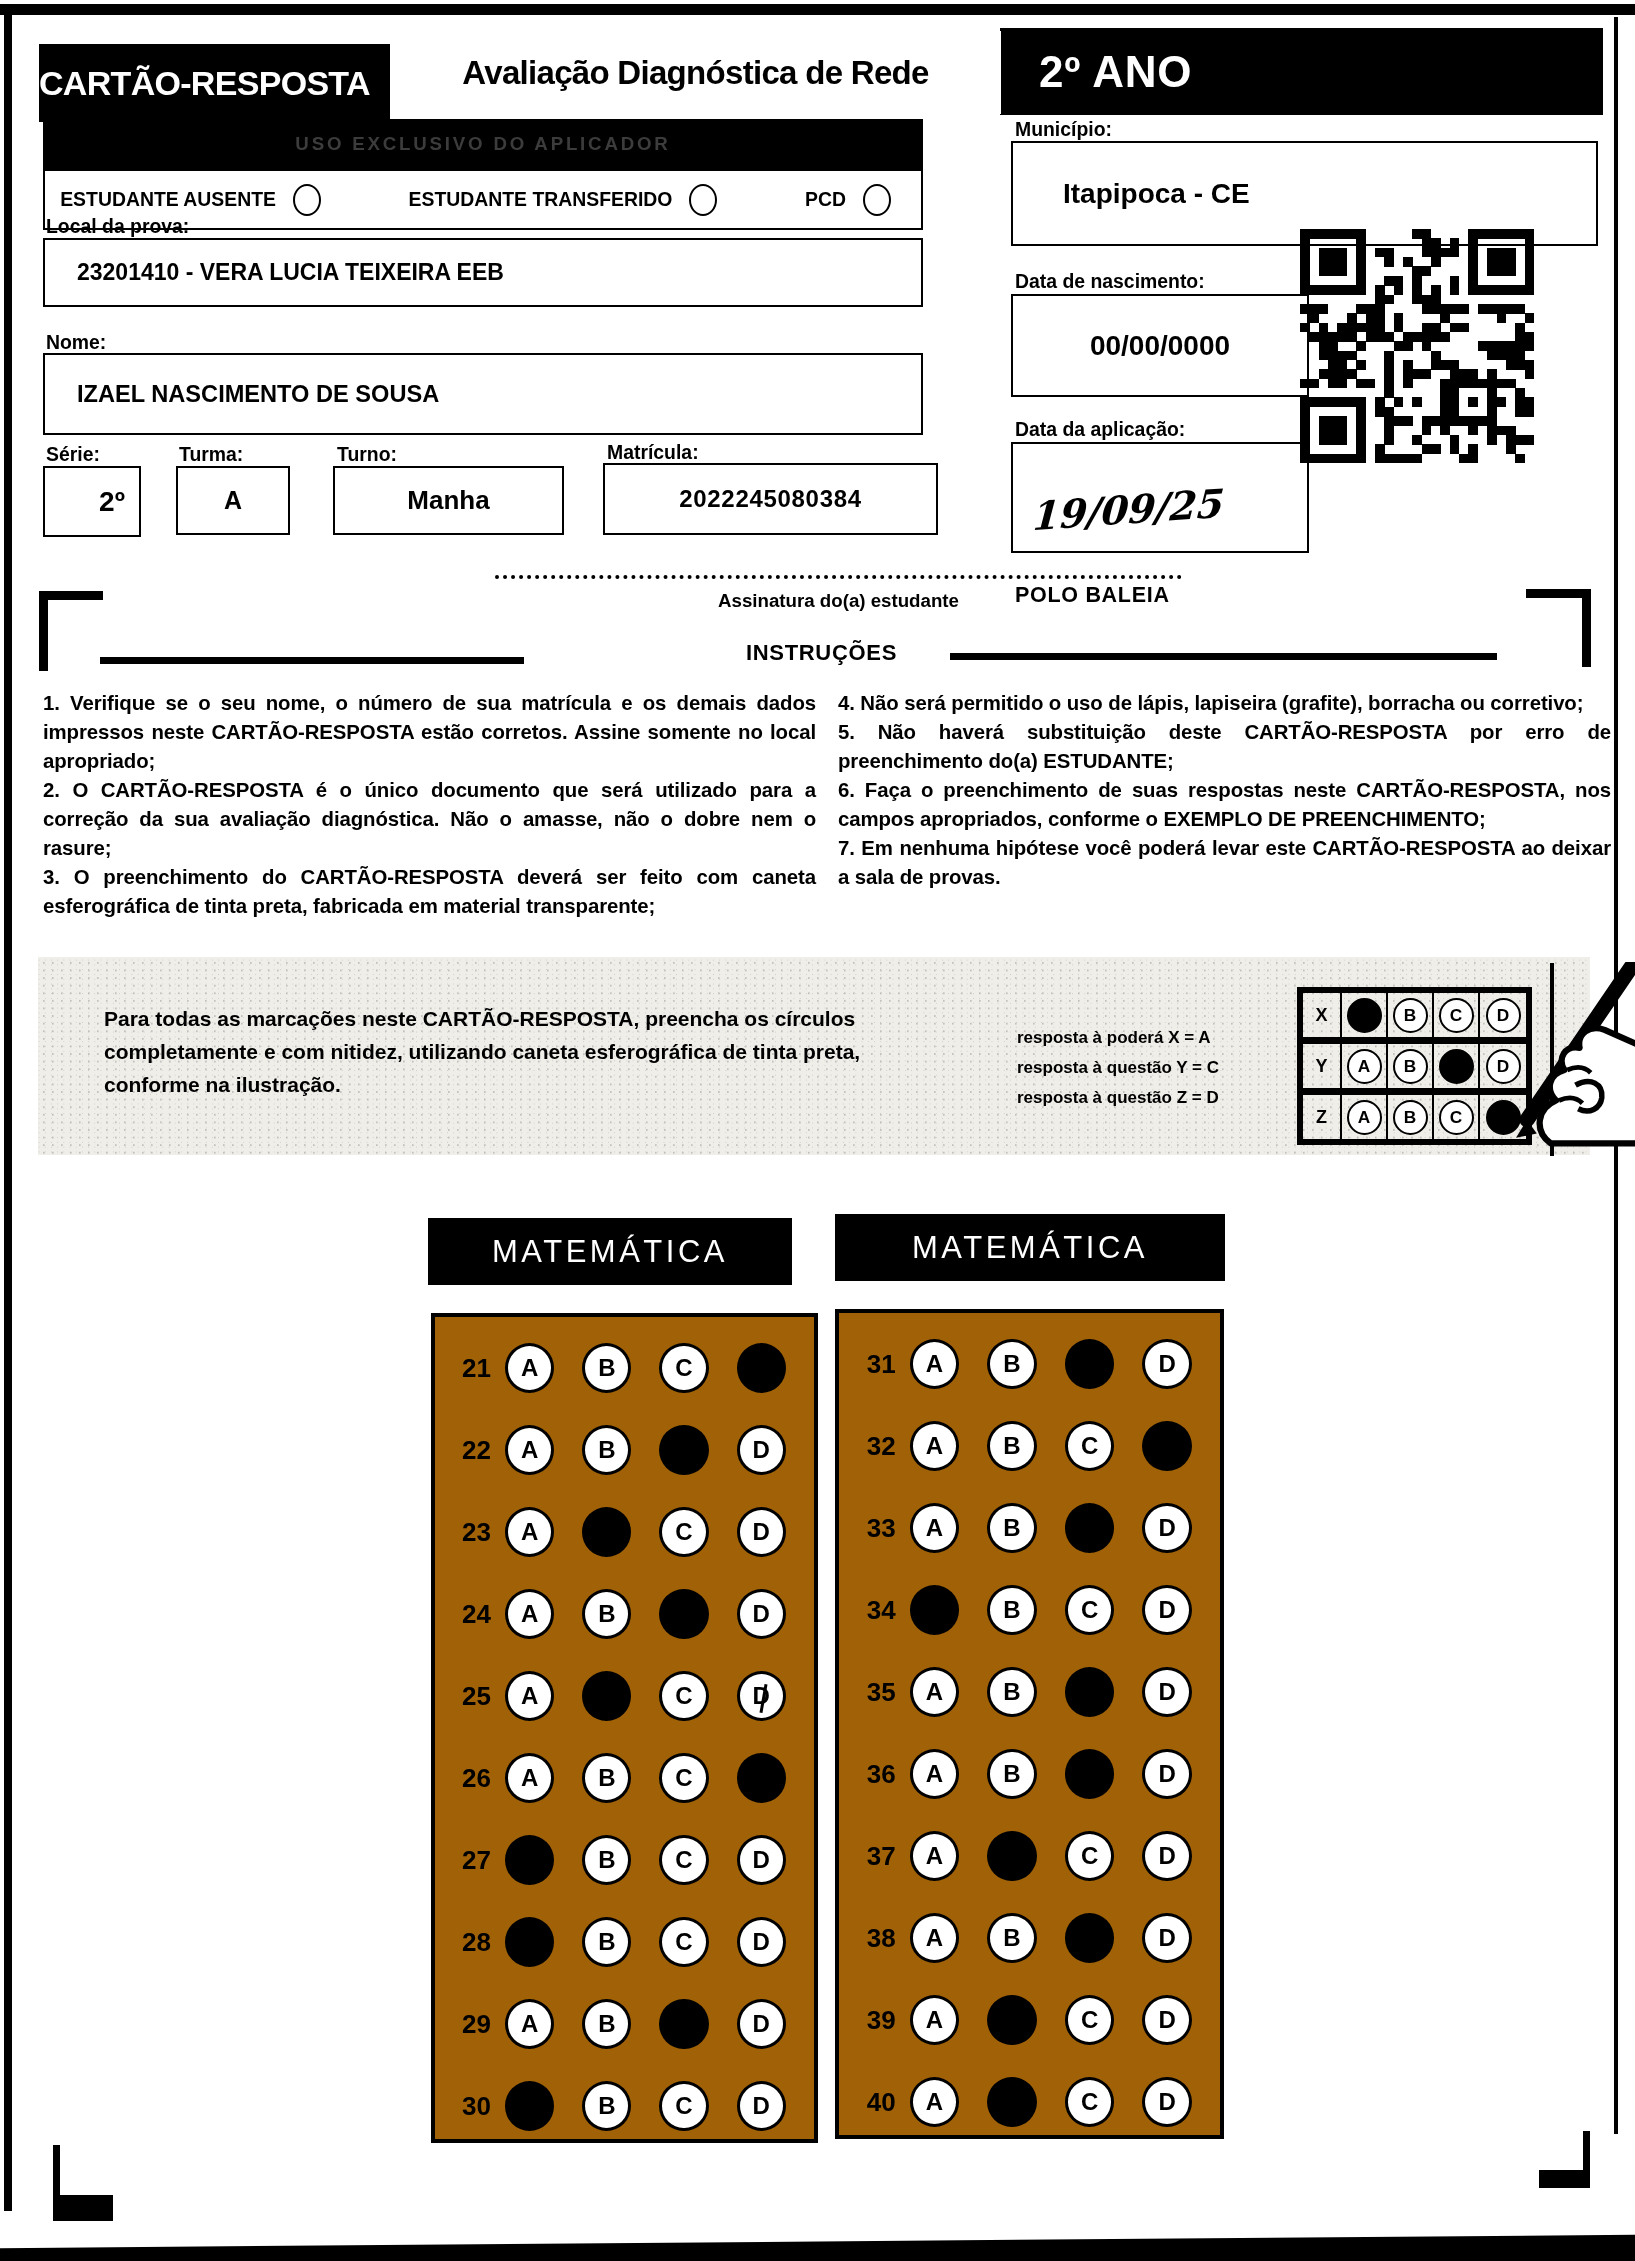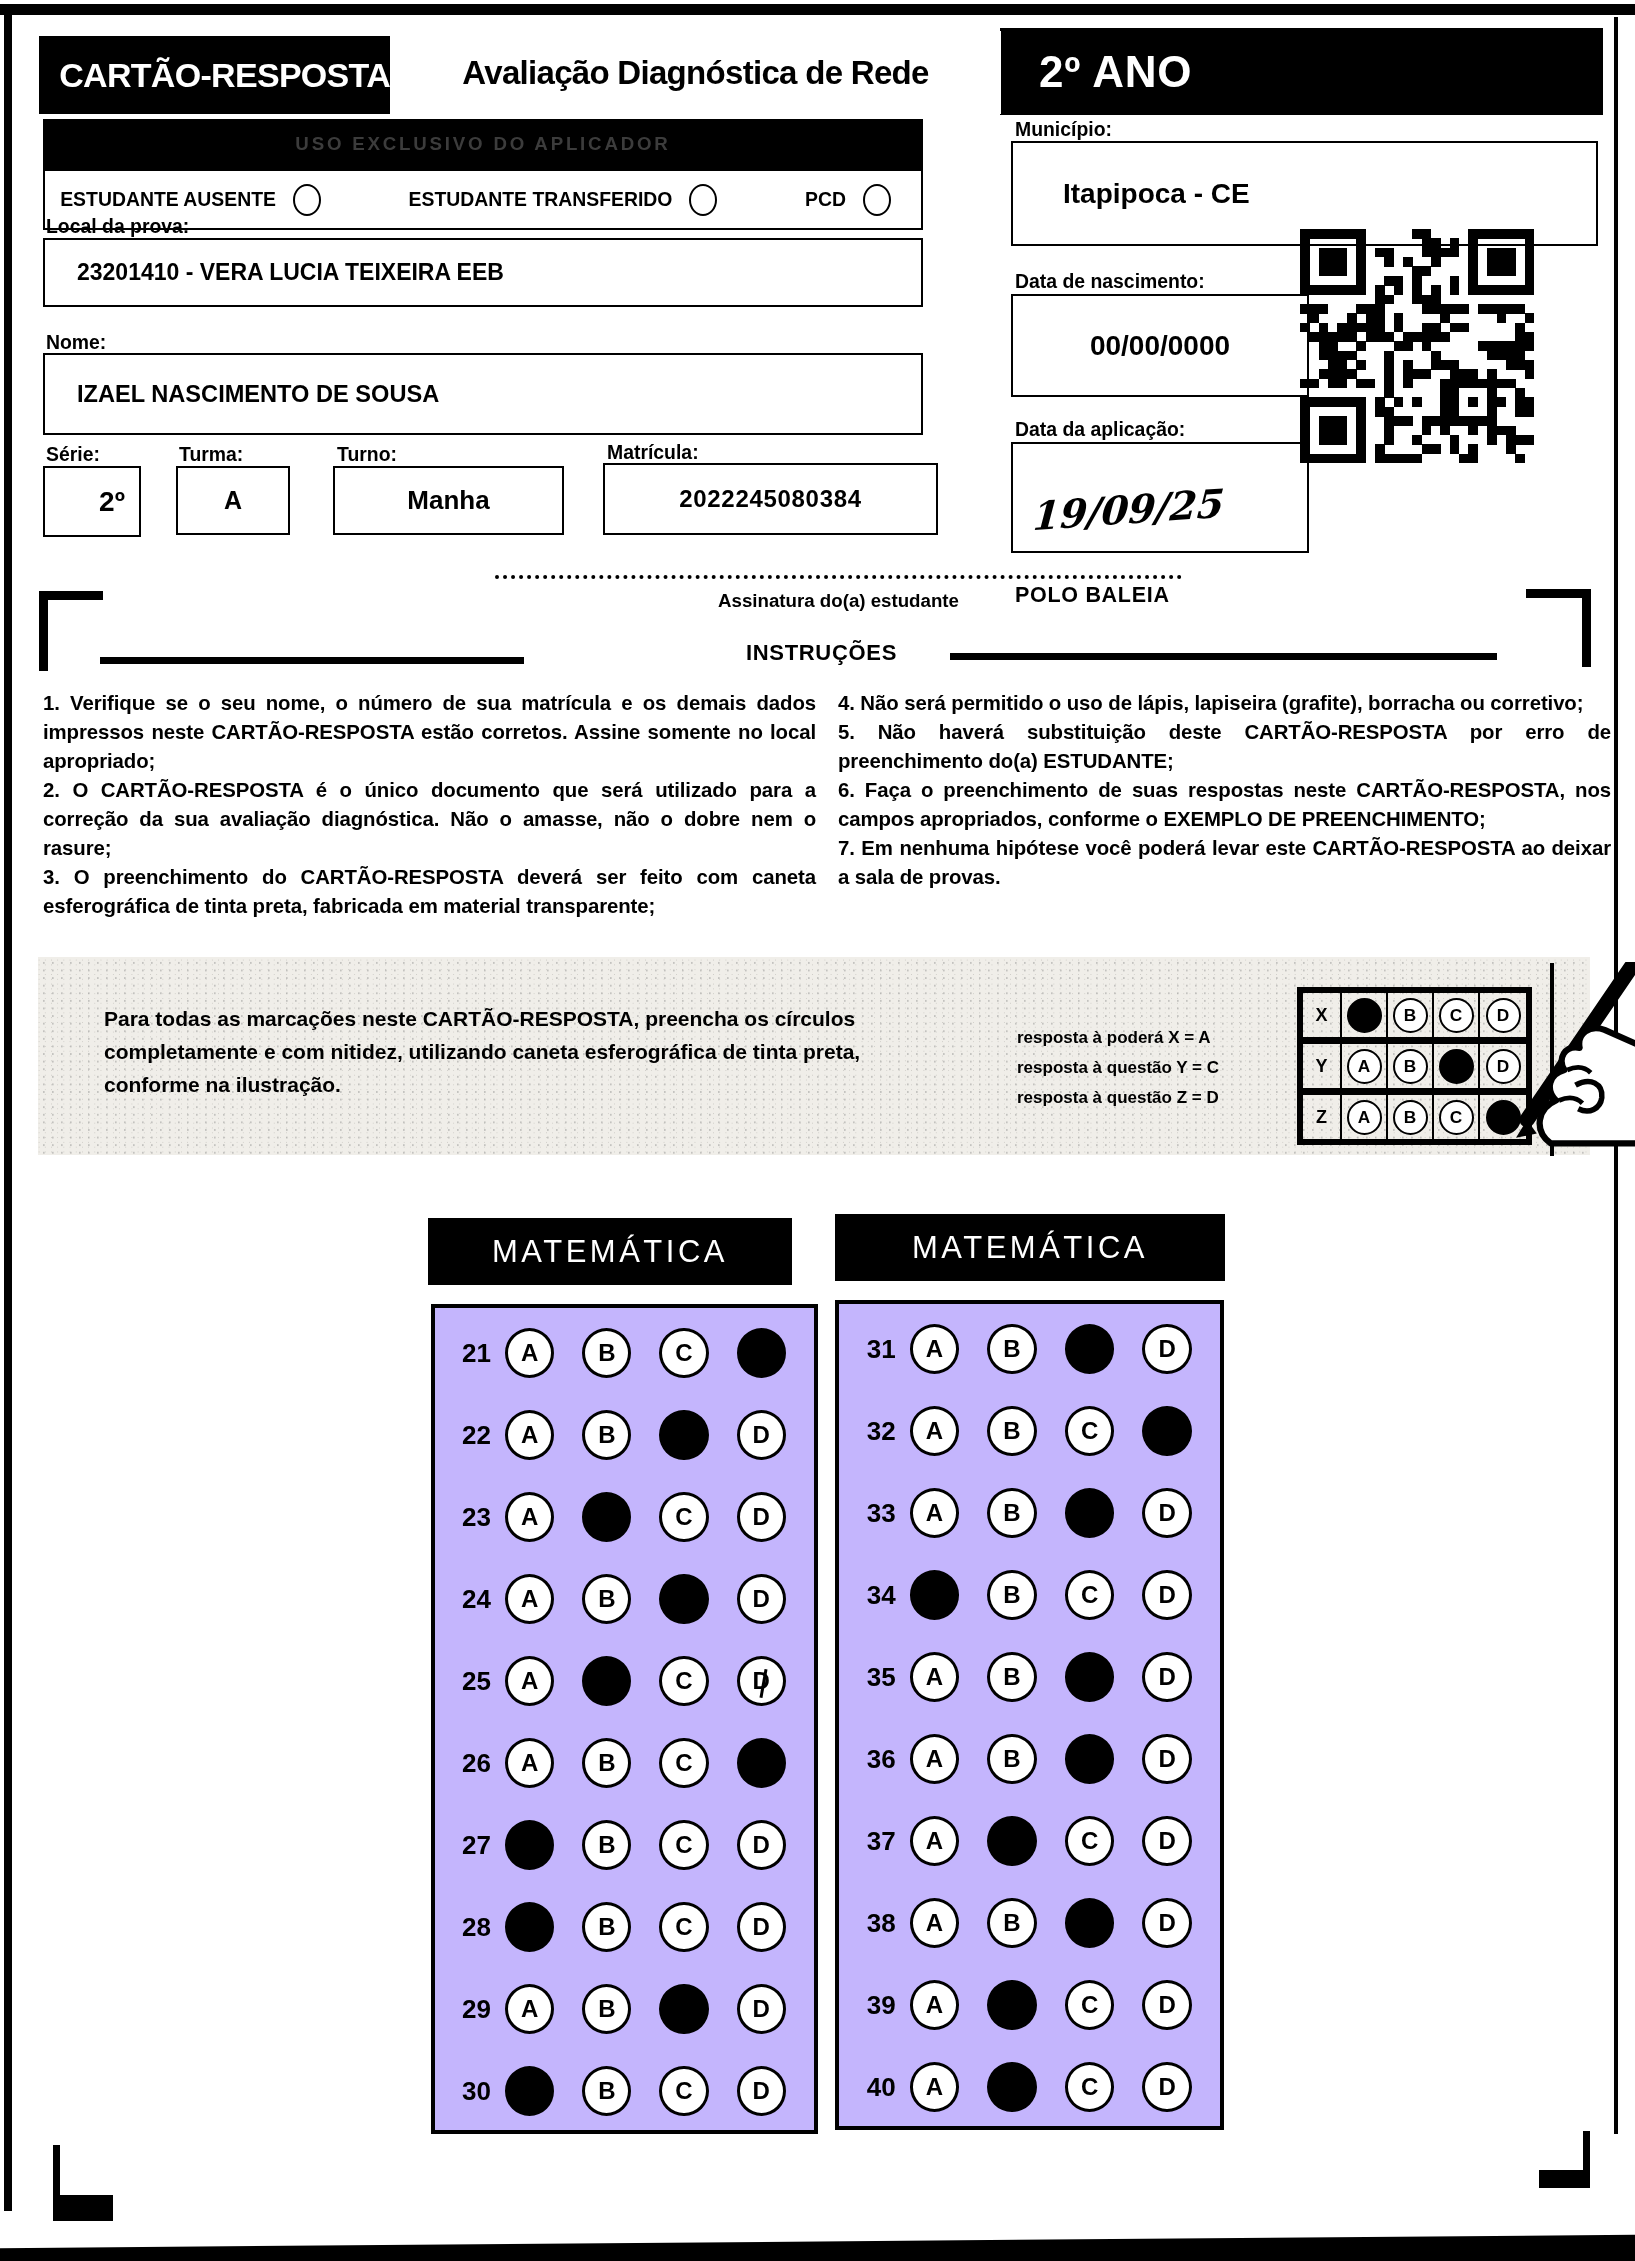--- a/index.html
+++ b/index.html
@@ -13,21 +13,21 @@
   .blk { background: #000; }
 
   
   .border-top    { left:0; top:4.2px; width:1636px; height:10.4px; }
   .border-left   { left:4.2px; top:4.2px; width:8.3px; height:2207px; }
   .border-right  { left:1614px; top:16.6px; width:3.5px; height:2117px; }
   .border-bottom { left:0; top:2229px; width:1636px; height:32px; background:#000;
                    clip-path: polygon(0 60%, 100% 18%, 100% 100%, 0 100%); }
 
   
-  .hdr-left  { left:39px;  top:36px; width:351px; height:78px; display:flex; align-items:center; justify-content:flex-end; }
+  .hdr-left  { left:39px;  top:44px; width:351px; height:78px; display:flex; align-items:center; justify-content:flex-start; }
   .hdr-left span  { color:#fff; font-size:34px; font-weight:700; letter-spacing:-0.7px; }
   .hdr-mid   { left:390px; top:31px; width:611px; height:83px; background:#fff; display:flex; align-items:center; justify-content:center; z-index:2; }
   .hdr-mid span   { font-size:33px; font-weight:700; letter-spacing:-0.7px; }
   .hdr-right { left:1000px; top:28px; width:603px; height:87px; display:flex; align-items:center; }
   .hdr-right span { color:#fff; font-size:44px; font-weight:700; padding-left:39px; letter-spacing:0.7px; }
 
   
   .uso-band { left:43px; top:119px; width:880px; height:50px; display:flex; align-items:center; justify-content:center; }
   .uso-band span { color:#3c3c3c; font-size:18.7px; font-weight:700; letter-spacing:2.8px; }
   .apl-box  { left:43px; top:169px; width:880px; height:61px; border:2.8px solid #000; background:#fff;
@@ -112,21 +112,21 @@
   .hand-illu { left:1473px; top:962px; width:169px; height:191px; z-index:3; }
 
   
   .answer-section { position:absolute; }
   .sec0 { left:428px;  top:1218px; width:387px; }
   .sec1 { left:835px; top:1214px; width:390px; }
   .subject-header { height:67px; background:#000; display:flex; align-items:center; justify-content:center; }
   .sec0 .subject-header { width:364px; }
   .sec1 .subject-header { width:390px; }
   .subject-title { color:#fff; font-size:31px; font-weight:400; letter-spacing:3.5px; }
-  .answer-grid { border:4.2px solid #000; background:#c4b5fd; margin-top:19px; padding-top:4px; }
+  .answer-grid { border:4.2px solid #000; background:#a16207; margin-top:28px; padding-top:10px; }
   .sec0 .answer-grid { width:387px; height:830px; margin-left:2.8px; }
   .sec1 .answer-grid { width:389px; height:830px; }
   .q-row { height:82px; display:flex; align-items:center; padding-left:14px; }
   .q-num { width:43px; text-align:right; font-size:26px; font-weight:700; margin-right:14px; }
   .bubble { width:50px; height:50px; border:3.5px solid #000; border-radius:50%; background:#fff;
             display:flex; align-items:center; justify-content:center; font-size:24px; font-weight:700;
             margin-right:28px; position:relative; }
   .bubble.filled { background:#000; border-color:#000; }
   .stray { position:absolute; left:22px; top:9.7px; width:2.8px; height:29px; background:#000; transform:rotate(10deg); }
 </style>

